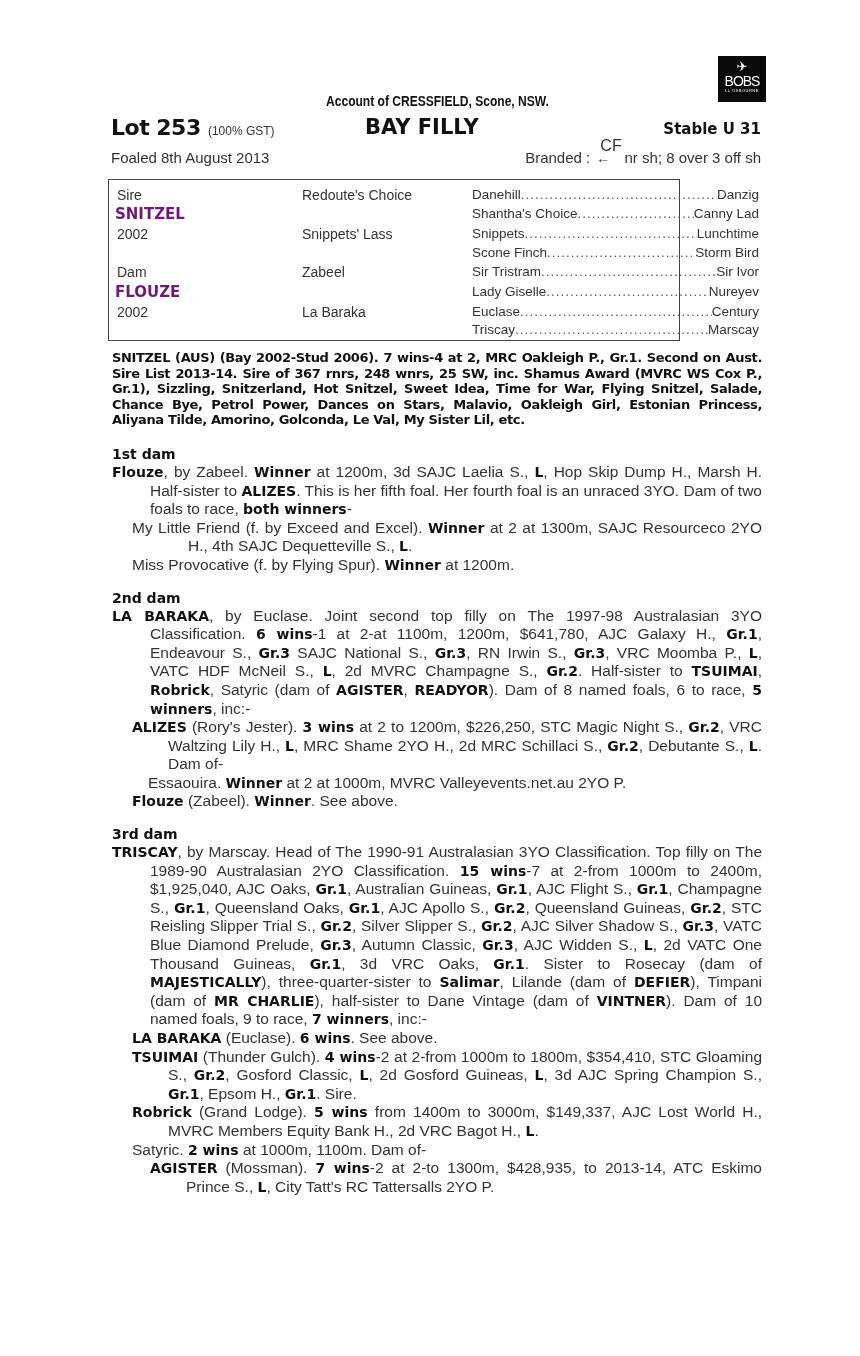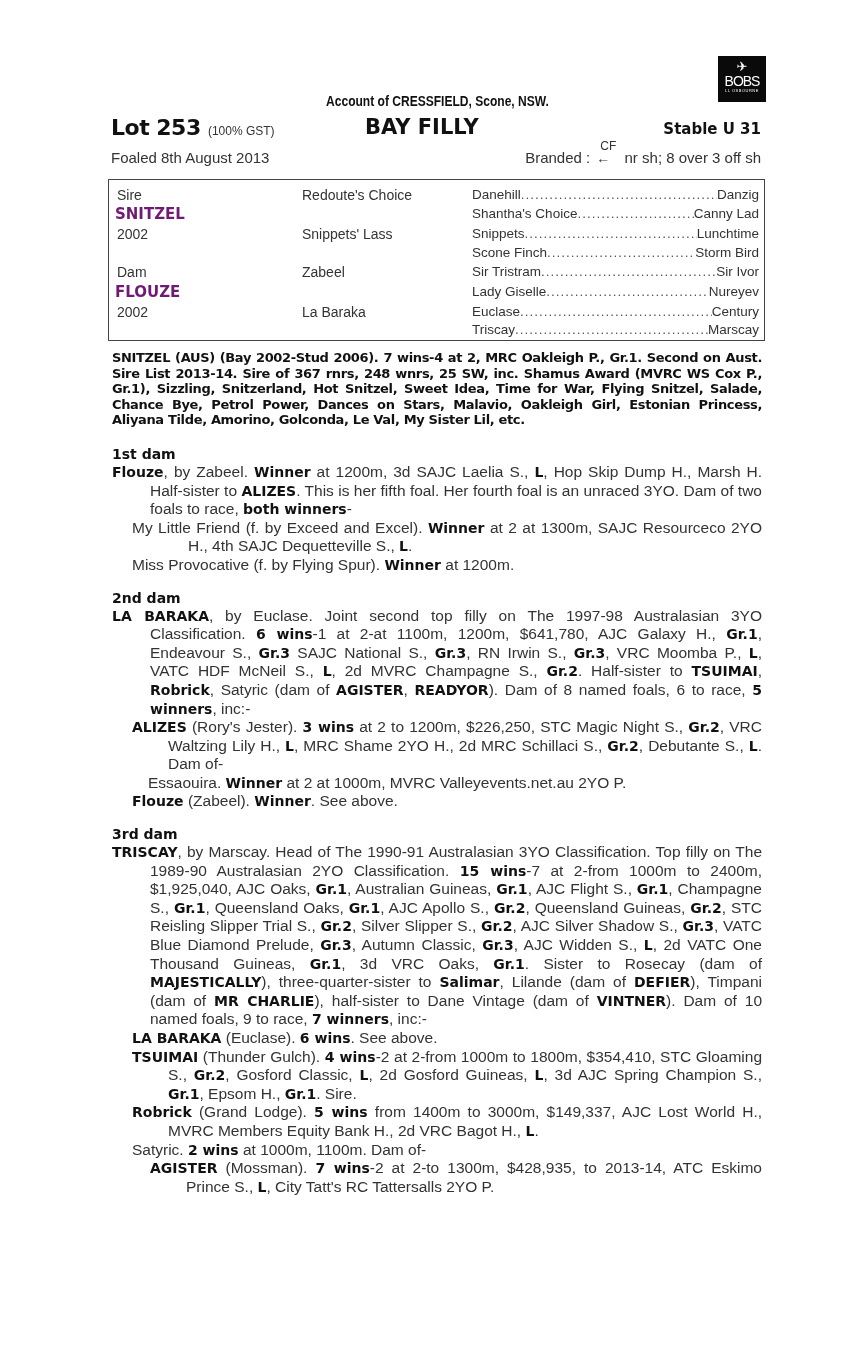--- a/index.html
+++ b/index.html
@@ -11,23 +11,23 @@
   .account { position: absolute; left: 0; width: 875px; top: 93px; text-align: center; font-size: 14px; font-weight: bold; transform: scaleX(0.86); transform-origin: 437px 0; letter-spacing: 0px; }
   .row-lot { position: absolute; left: 111px; top: 115px; width: 650px; height: 28px; }
   .lot { position: absolute; left: 0; top: 0; font-size: 22px; font-weight: 900; font-family: "DejaVu Sans", sans-serif; letter-spacing: -0.5px; }
   .gst { font-size: 12px; font-weight: normal; font-family: "Liberation Sans", sans-serif; letter-spacing: 0; color: #333; }
   .sex { position: absolute; left: 254px; top: 0; font-size: 21px; font-weight: 900; font-family: "DejaVu Sans", sans-serif; }
   .stable { position: absolute; right: 0; top: 5px; font-size: 15px; font-weight: 900; font-family: "DejaVu Sans", sans-serif; }
   .row-foaled { position: absolute; left: 111px; top: 149px; width: 650px; font-size: 15px; color: #333; }
   .foaled { position: absolute; left: 0; top: 0; }
   .brand { position: absolute; right: 0; top: 0; white-space: nowrap; }
   .brandmark { display: inline-block; position: relative; width: 22px; height: 16px; vertical-align: top; margin: 0 2px; }
-  .brandmark .cf { position: absolute; left: 4px; top: -8px; font-size: 12px; line-height: 10px; }
+  .brandmark .cf { position: absolute; left: 4px; top: -8px; font-size: 16px; line-height: 10px; }
   .brandmark .arrow { position: absolute; left: 0px; top: 2px; font-size: 14px; line-height: 14px; }
-  .ped { position: absolute; left: 108px; top: 179px; width: 657px; height: 162px; border: 1.5px solid #444; box-sizing: border-box; }
+  .ped { position: absolute; left: 108px; top: 179px; width: 572px; height: 162px; border: 1.5px solid #444; box-sizing: border-box; }
   .ped .cell { position: absolute; font-size: 14px; color: #333; white-space: nowrap; line-height: 16px; }
   .ped .big { font-family: "DejaVu Sans", sans-serif; font-weight: 900; font-size: 15px; color: #701a75; }
   .ped .g3 { position: absolute; left: 363px; width: 287px; font-size: 13.5px; color: #333; line-height: 16px; display: flex; white-space: nowrap; }
   .ped .g3 .n { flex: 0 0 auto; }
   .ped .g3 .dots { flex: 1 1 auto; overflow: hidden; color: #555; letter-spacing: 1px; }
   .ped .g3 .dots::before { content: "................................................................................................"; }
   .ped .g3 .s { flex: 0 0 auto; }
   .content { position: absolute; left: 112px; top: 350px; width: 650px; }
   .sire-para { font-family: "DejaVu Sans", sans-serif; font-weight: 900; font-size: 13px; line-height: 15.6px; text-align: justify; letter-spacing: -0.35px; }
   .sec { margin-top: 16px; }

